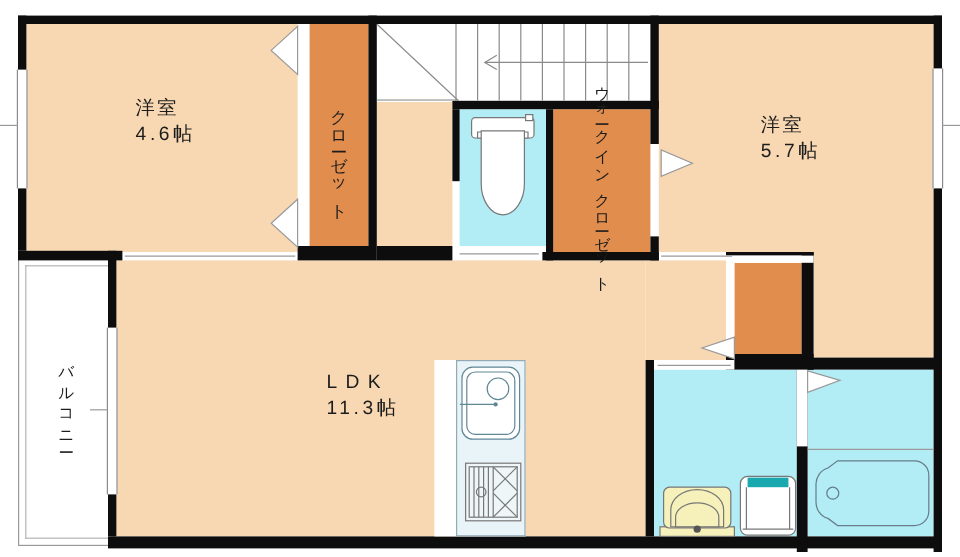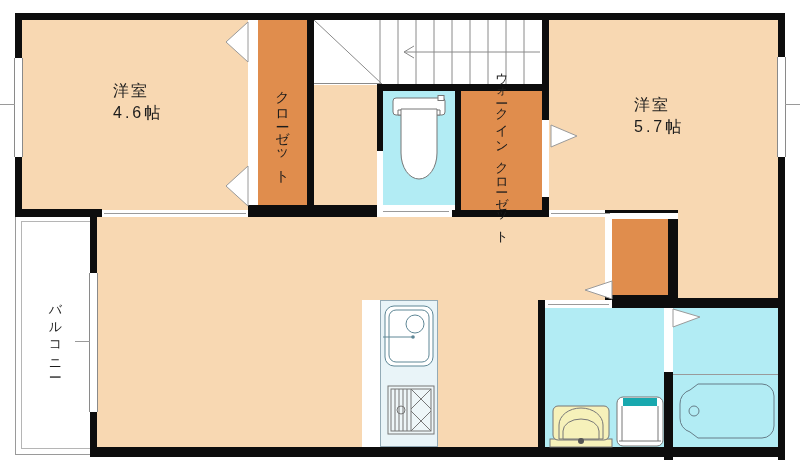--- a/index.html
+++ b/index.html
@@ -178,20 +178,24 @@
   <div class="lbl room-lbl" style="left:113px;top:80px;">
     <div class="name">洋室</div>
     <div class="size">4.6帖</div>
   </div>
 
   <div class="lbl room-lbl" style="left:634px;top:94px;">
     <div class="name">洋室</div>
     <div class="size">5.7帖</div>
   </div>
 
+  <div class="lbl room-lbl ldk-lbl" style="left:272px;top:308px;">
+    <div class="name">LDK</div>
+    <div class="size">11.3帖</div>
+  </div>
 
   <div class="lbl vtext closet-lbl" style="left:258px;top:50px;width:49px;height:160px;">
     <span>クローゼット</span>
   </div>
 
   <div class="lbl vtext wic-lbl" style="left:461px;top:93px;width:81px;height:115px;">
     <span>ウォークイン</span>
     <span>クローゼット</span>
   </div>
 

